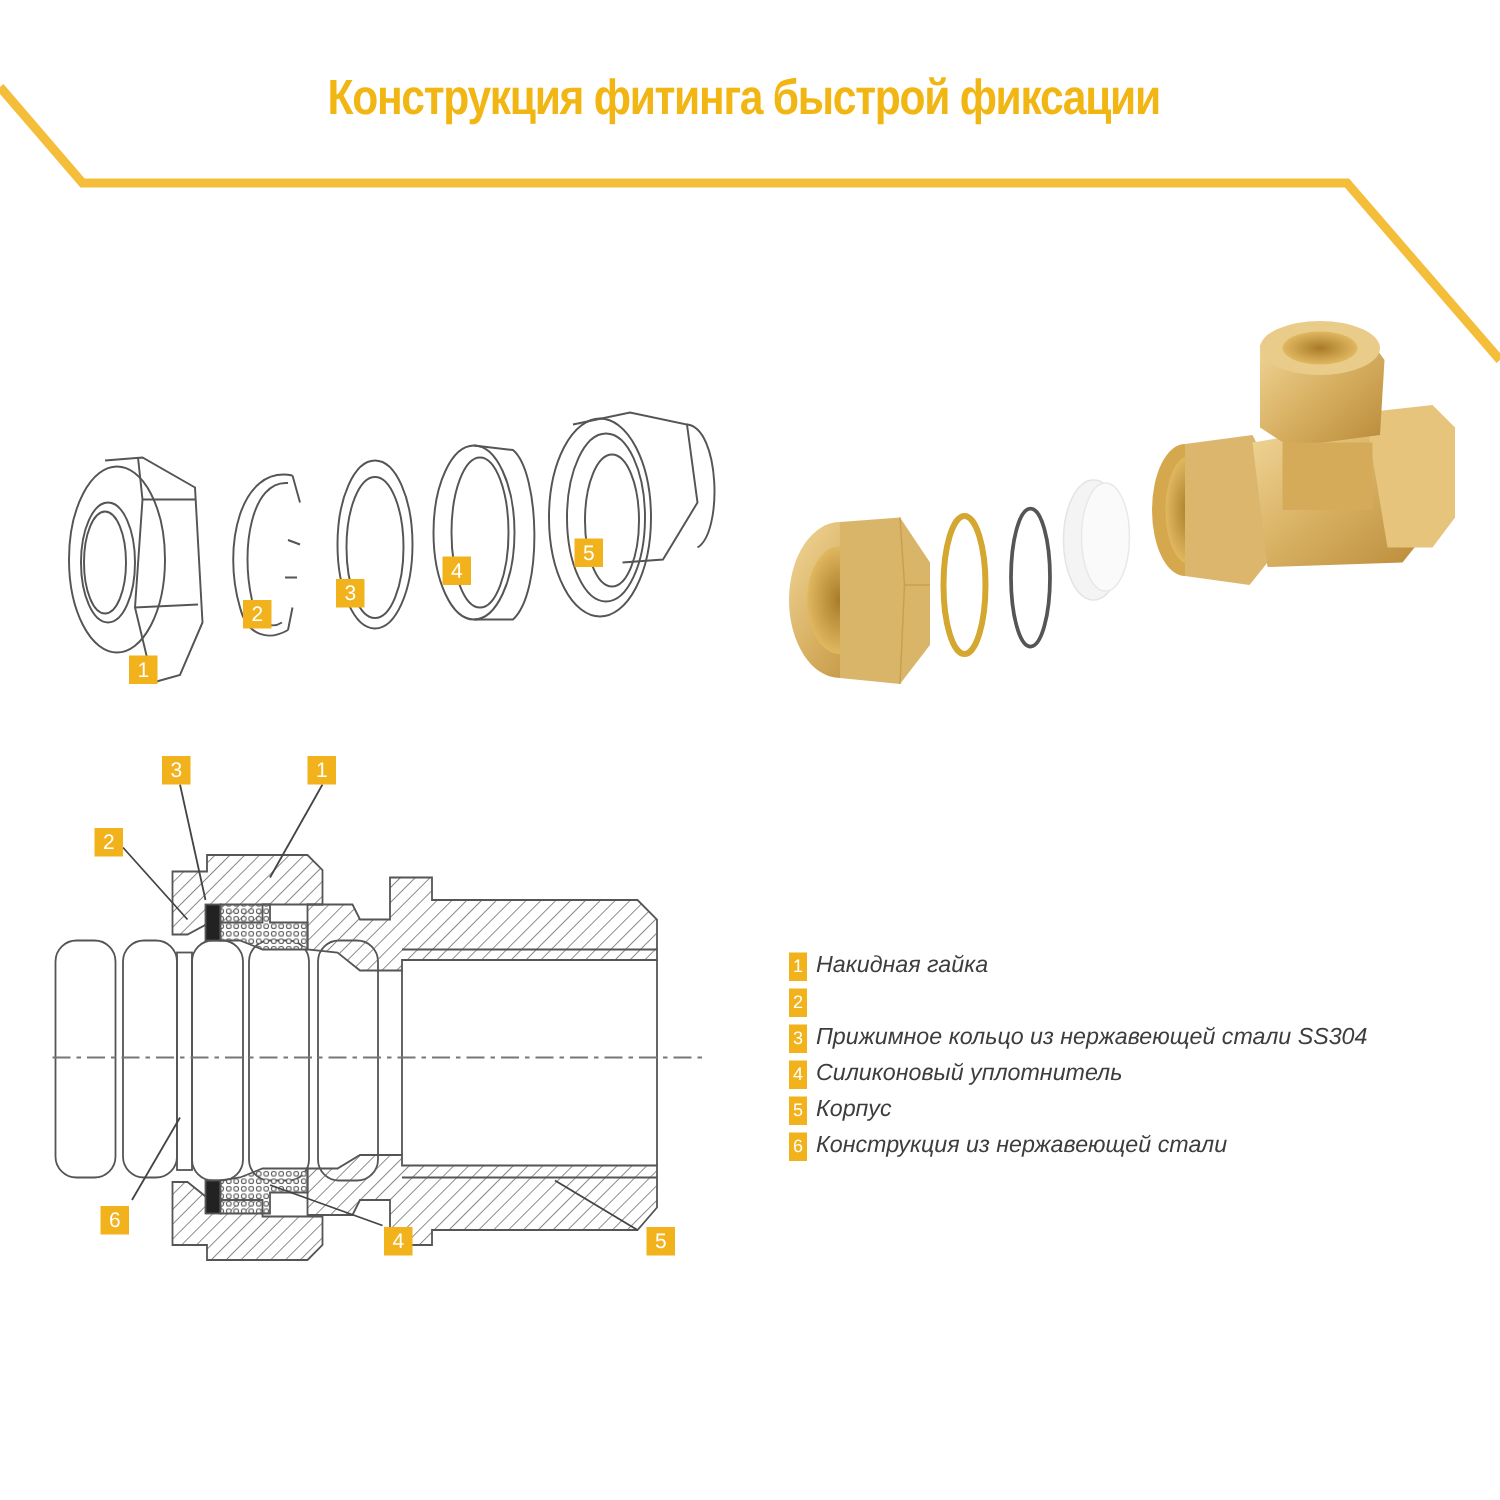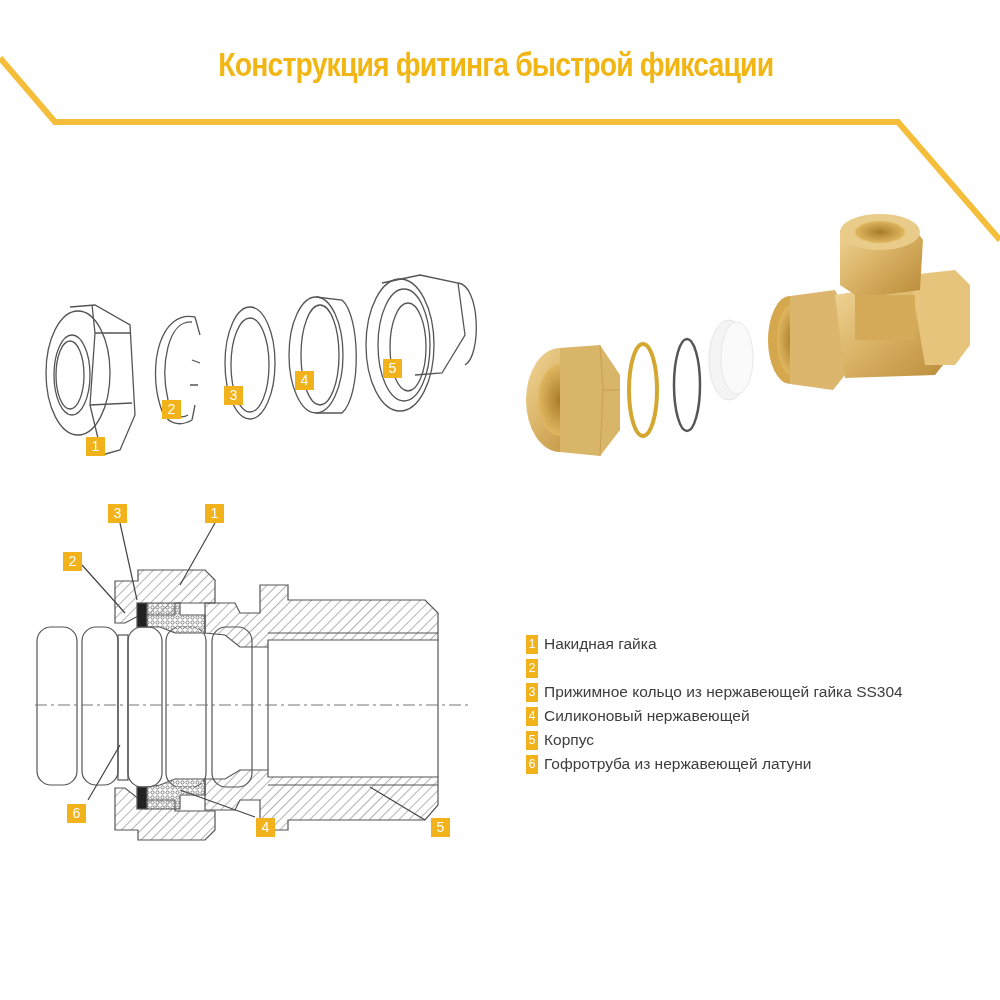--- a/index.html
+++ b/index.html
@@ -16,21 +16,21 @@
   .badge {
     position: absolute; width: 19px; height: 19px; background: #f2b21c; color: #fff;
     font-family: "Liberation Sans", sans-serif; font-size: 14px; line-height: 19px; text-align: center;
   }
   .legend { position: absolute; left: 526px; top: 632px; }
   .legend-row { display: flex; align-items: center; height: 24px; }
   .legend-num {
     width: 12px; height: 19px; background: #f2b21c; color: #fff; font-size: 12px;
     line-height: 19px; text-align: center; margin-right: 6px;
   }
-  .legend-text { font-size: 15.5px; color: #3d3d3d; font-family: "Liberation Sans", sans-serif; }
+  .legend-text { font-size: 15.5px; color: #3d3d3d; font-family: "Liberation Sans", sans-serif; font-style: italic; }
 </style>
 </head>
 <body>
 
 <svg class="frame-line" viewBox="0 0 1000 260">
   <polyline points="0,58 55,122 898,122 1000,240" fill="none" stroke="#f4bd3a" stroke-width="6"></polyline>
 </svg>
 
 <div class="title">Конструкция фитинга быстрой фиксации</div>
 
@@ -179,27 +179,27 @@
 <div class="legend">
   <div class="legend-row">
     <span class="legend-num">1</span>
     <span class="legend-text">Накидная гайка</span>
   </div>
   <div class="legend-row">
     <span class="legend-num">2</span>
   </div>
   <div class="legend-row">
     <span class="legend-num">3</span>
-    <span class="legend-text">Прижимное кольцо из нержавеющей гайка SS304</span>
+    <span class="legend-text">Прижимное кольцо из нержавеющей стали SS304</span>
   </div>
   <div class="legend-row">
     <span class="legend-num">4</span>
-    <span class="legend-text">Силиконовый нержавеющей</span>
+    <span class="legend-text">Силиконовый уплотнитель</span>
   </div>
   <div class="legend-row">
     <span class="legend-num">5</span>
     <span class="legend-text">Корпус</span>
   </div>
   <div class="legend-row">
     <span class="legend-num">6</span>
-    <span class="legend-text">Гофротруба из нержавеющей латуни</span>
+    <span class="legend-text">Конструкция из нержавеющей стали</span>
   </div>
 </div>
 
 </body></html>

